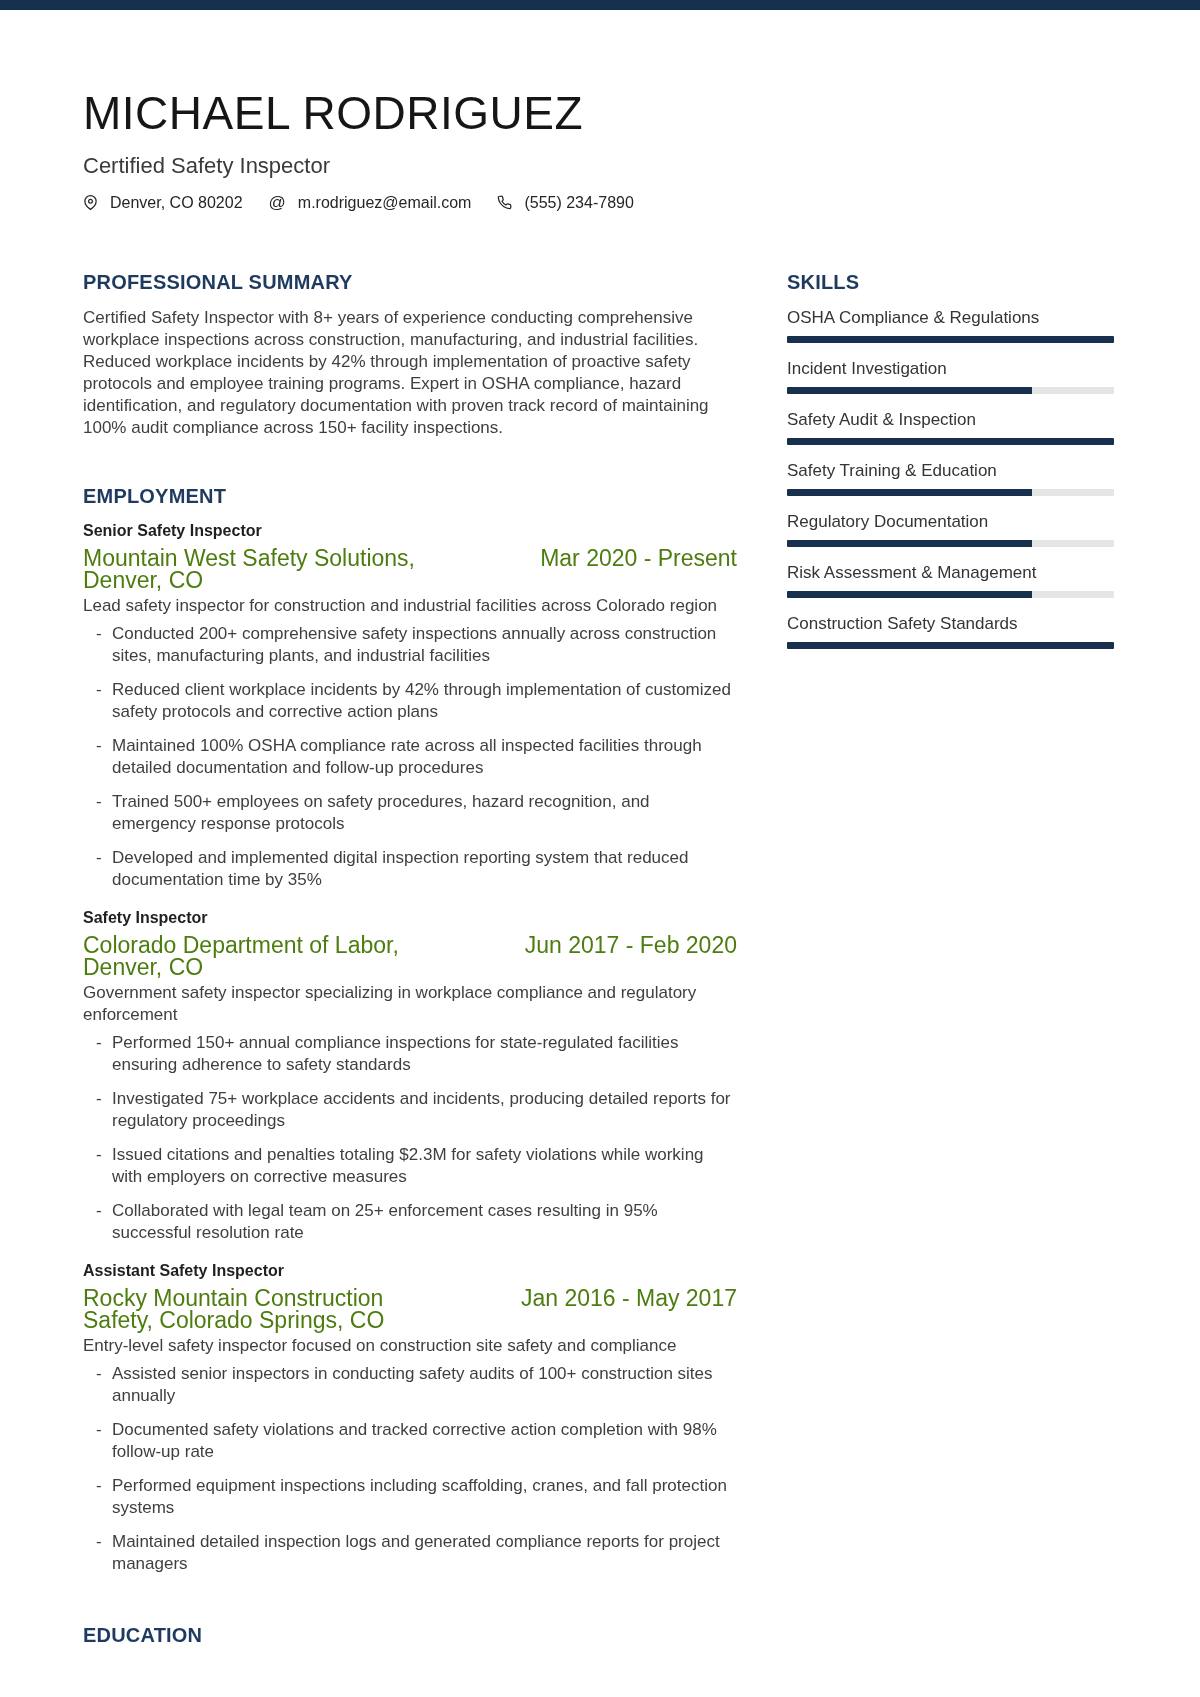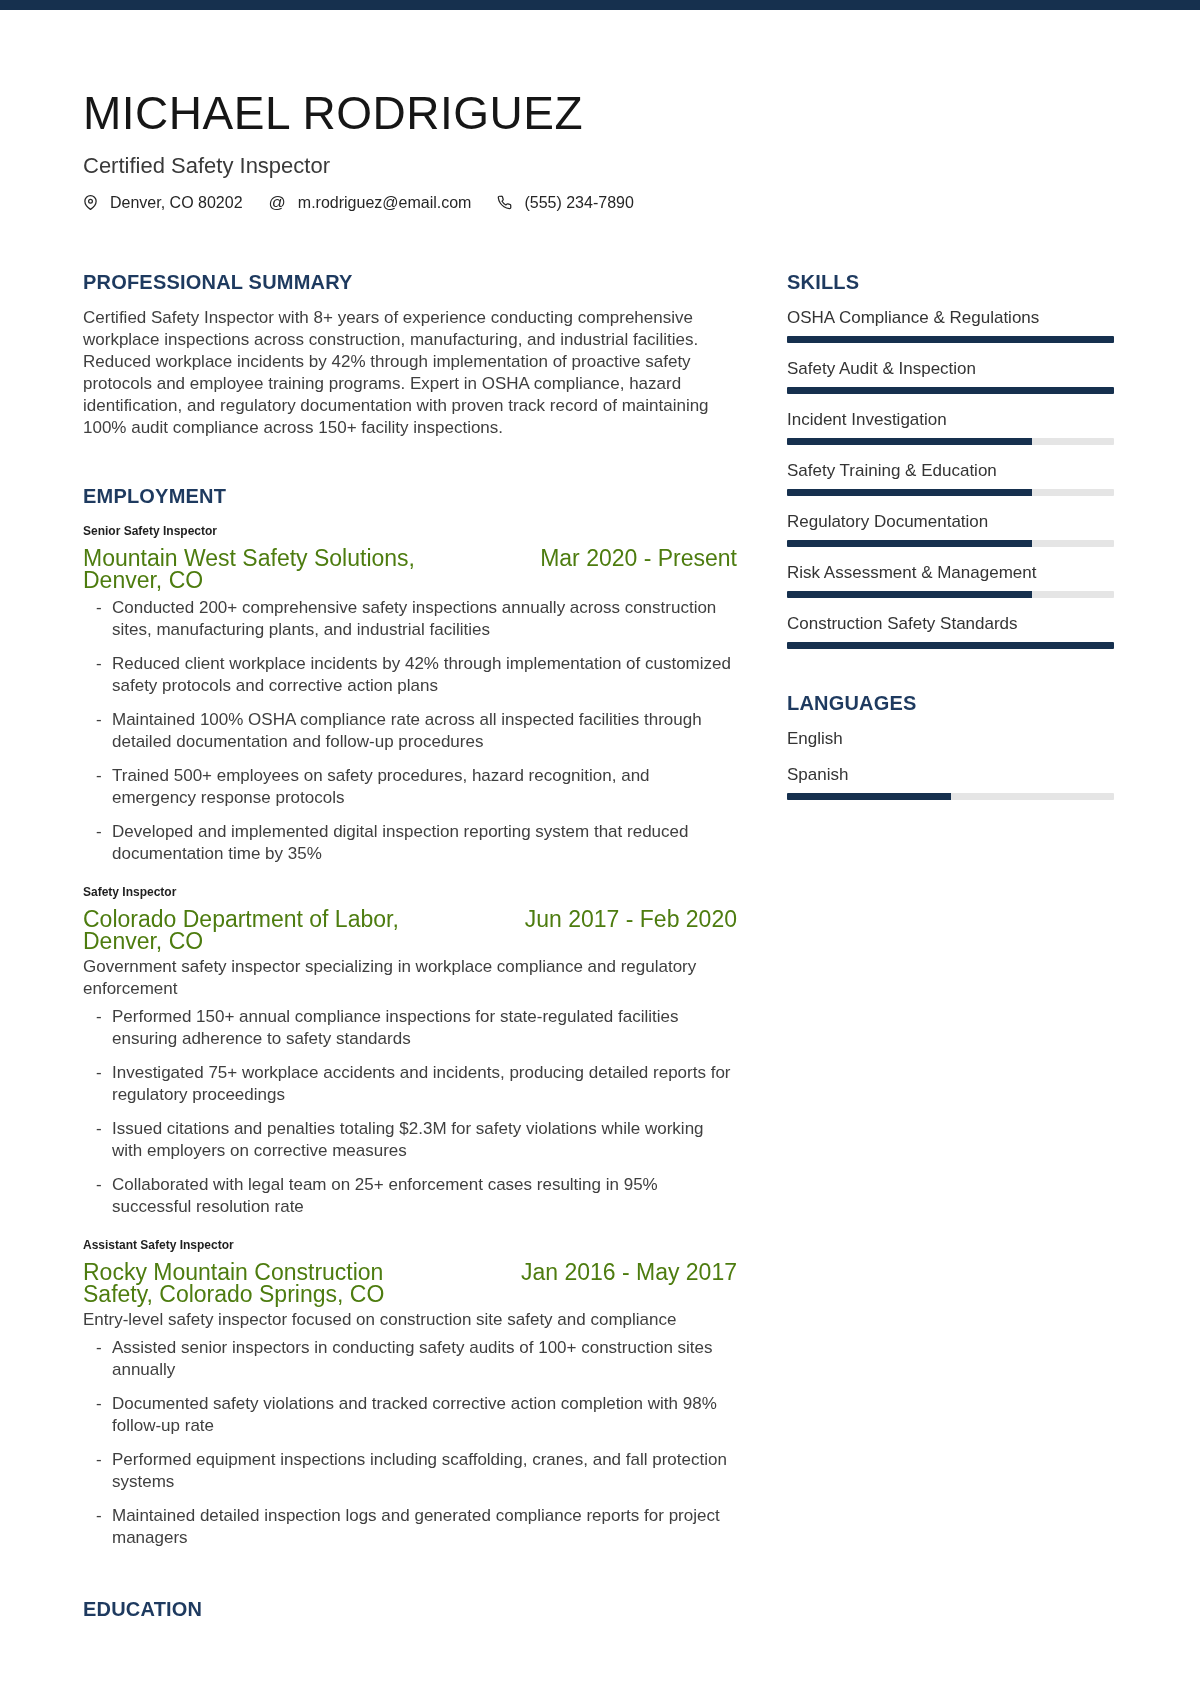--- a/index.html
+++ b/index.html
@@ -25,21 +25,21 @@
   .left  { width:654px; flex:none; }
   .right { width:327px; flex:none; margin-left:50px; }
 
   h2.sec { font-size:20px; font-weight:700; color:#1e3a5f; letter-spacing:.2px; line-height:24px; }
 
   .summary-text { margin-top:13px; font-size:17px; line-height:22px; color:#3f3f3f; }
 
   .sec-employment { margin-top:45px; }
   .job { margin-top:12px; }
   .job + .job { margin-top:16px; }
-  .job-title { font-size:12px; font-weight:700; color:#1f1f1f; line-height:22px; }
+  .job-title { font-size:16px; font-weight:700; color:#1f1f1f; line-height:22px; }
   .job-meta { display:flex; justify-content:space-between; align-items:flex-start; margin-top:5px; font-size:23px; line-height:22px; color:#4d7c0f; }
   .job-company { max-width:365px; }
   .job-dates { white-space:nowrap; text-align:left; }
   .job-desc { margin-top:4px; font-size:17px; line-height:22px; color:#3f3f3f; }
   .bullets { margin-top:6px; list-style:none; }
   .bullet { display:flex; font-size:17px; line-height:22px; color:#3f3f3f; margin-bottom:12px; }
   .bullet .dash { flex:none; width:29px; padding-left:13px; }
   .bullet .btxt { flex:1; }
 
   .sec-education { margin-top:48px; }
@@ -99,20 +99,21 @@
 
       <section class="sec-employment">
         <h2 class="sec">EMPLOYMENT</h2>
         <div id="jobs">
             <article class="job">
     <div class="job-title">Senior Safety Inspector</div>
     <div class="job-meta">
       <span class="job-company">Mountain West Safety Solutions, Denver, CO</span>
       <span class="job-dates">Mar 2020 - Present</span>
     </div>
+    <div class="job-desc">Lead safety inspector for construction and industrial facilities across Colorado region</div>
     <ul class="bullets">
                 <li class="bullet">
     <span class="dash">-</span>
     <span class="btxt">Conducted 200+ comprehensive safety inspections annually across construction sites, manufacturing plants, and industrial facilities</span>
   </li>
                 <li class="bullet">
     <span class="dash">-</span>
     <span class="btxt">Reduced client workplace incidents by 42% through implementation of customized safety protocols and corrective action plans</span>
   </li>
                 <li class="bullet">
@@ -193,32 +194,32 @@
       <section>
         <h2 class="sec">SKILLS</h2>
         <div id="skills" class="skill-list">
             <div class="skill">
     <div class="skill-label">OSHA Compliance &amp; Regulations</div>
     <div class="bar">
       <div class="fill" style="width: 100%;"></div>
     </div>
   </div>
             <div class="skill">
+    <div class="skill-label">Incident Investigation</div>
+    <div class="bar">
+      <div class="fill" style="width: 75%;"></div>
+    </div>
+  </div>
+            <div class="skill">
     <div class="skill-label">Safety Audit &amp; Inspection</div>
     <div class="bar">
       <div class="fill" style="width: 100%;"></div>
     </div>
   </div>
             <div class="skill">
-    <div class="skill-label">Incident Investigation</div>
-    <div class="bar">
-      <div class="fill" style="width: 75%;"></div>
-    </div>
-  </div>
-            <div class="skill">
     <div class="skill-label">Safety Training &amp; Education</div>
     <div class="bar">
       <div class="fill" style="width: 75%;"></div>
     </div>
   </div>
             <div class="skill">
     <div class="skill-label">Regulatory Documentation</div>
     <div class="bar">
       <div class="fill" style="width: 75%;"></div>
     </div>
@@ -231,31 +232,16 @@
   </div>
             <div class="skill">
     <div class="skill-label">Construction Safety Standards</div>
     <div class="bar">
       <div class="fill" style="width: 100%;"></div>
     </div>
   </div>
           </div>
       </section>
 
-      <section class="sec-languages">
-        <h2 class="sec">LANGUAGES</h2>
-        <div id="languages" class="lang-list">
-            <div class="lang">
-    <div class="lang-label">English</div>
-
-  </div>
-            <div class="lang">
-    <div class="lang-label">Spanish</div>
-    <div class="bar">
-      <div class="fill" style="width: 50%;"></div>
-    </div>
-  </div>
-          </div>
-      </section>
     </aside>
 
   </div>
 </div>
 
 </body></html>

